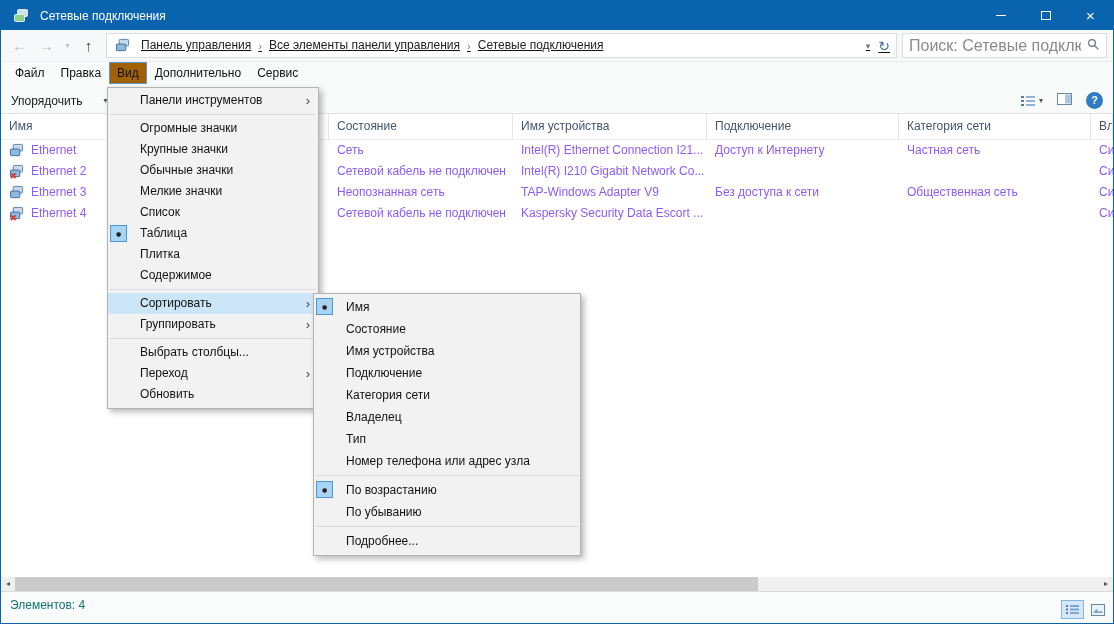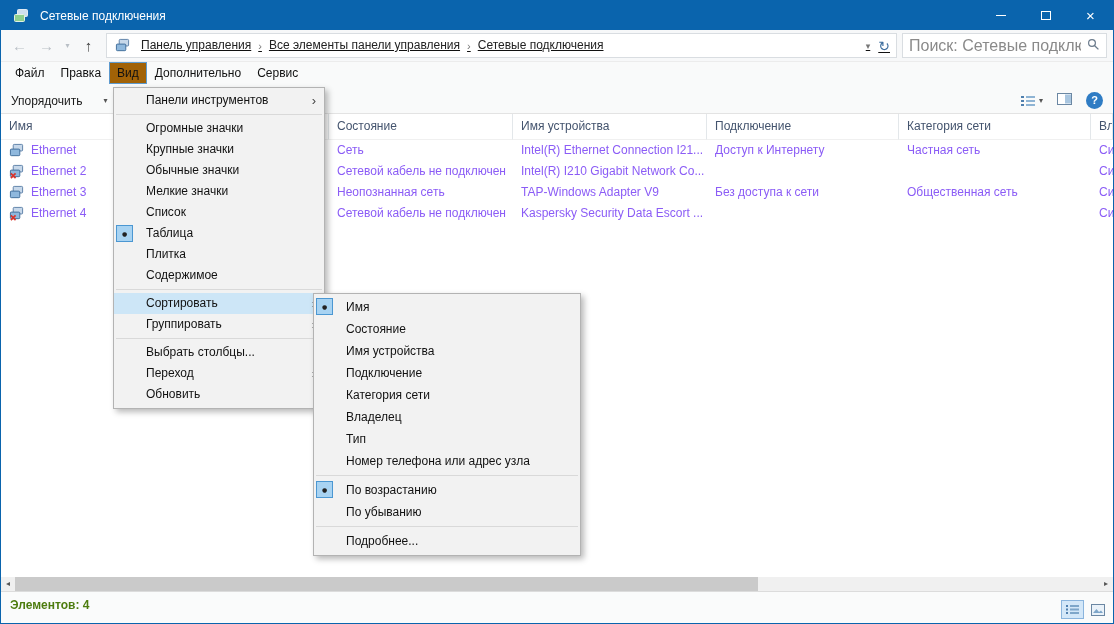--- a/index.html
+++ b/index.html
@@ -51,39 +51,39 @@
   .grid-row { display:grid; grid-template-columns:328px 184px 194px 192px 192px 1fr; }
   .header-row { height:26px; color:#44546e; }
   .header-cell { line-height:25px; padding-left:8px; border-right:1px solid #e3e7ea; border-bottom:1px solid #f0f0f0; white-space:nowrap; overflow:hidden; }
   .row { height:21px; line-height:21px; color:#8b5cf6; }
   .cell { padding-left:8px; white-space:nowrap; overflow:hidden; }
   .name-cell { display:flex; align-items:center; gap:7px; padding-left:8px; overflow:hidden; }
   .conn-icon { flex:0 0 auto; display:flex; }
 
   
   .menu { position:absolute; background:#f2f2f2; border:1px solid #b3b3b3; box-shadow:3px 3px 6px rgba(0,0,0,0.28); padding:2px 0 3px 0; z-index:20; }
-  .menu-view { left:112px; top:86px; width:212px; }
+  .menu-view { left:106px; top:86px; width:212px; }
   .menu-sort { left:312px; top:292px; width:268px; }
   .mi { position:relative; padding-left:32px; white-space:nowrap; color:#121212; }
   .menu-view .mi { height:21px; line-height:21px; }
   .menu-sort .mi { height:22px; line-height:22px; }
   .mi.highlight { background:#cde6f7; }
   .mi-arrow { position:absolute; right:8px; top:0; font-size:13px; color:#444; }
   .check { position:absolute; left:2px; top:2px; width:17px; height:17px; background:#a8d3f2; border:1px solid #4b97d2; text-align:center; line-height:15px; font-size:6px; color:#222; font-family:"DejaVu Sans", sans-serif; }
   .msep { height:1px; background:#d9d9d9; margin:3px 2px; }
 
   
   .hscroll { height:14px; background:#f0f0f0; display:flex; align-items:stretch; flex:0 0 auto; }
   .scroll-arrow { width:14px; text-align:center; font-size:8px; line-height:14px; color:#555; font-family:"DejaVu Sans", sans-serif; }
   .scroll-thumb { width:743px; background:#cacaca; }
   .scroll-track { flex:1; }
 
   
   .statusbar { height:32px; background:#fafbfb; border-top:1px solid #dcdcdc; position:relative; flex:0 0 auto; }
-  .status-count { position:absolute; left:9px; top:6px; color:#4d7c0f;font-weight:bold; }
+  .status-count { position:absolute; left:9px; top:6px; color:#0f766e; }
   .status-toggles { position:absolute; right:4px; bottom:4px; display:flex; gap:2px; }
   .toggle-btn { width:23px; height:19px; display:flex; align-items:center; justify-content:center; border:1px solid transparent; }
   .toggle-btn.active { background:#d3e7f8; border:1px solid #8ab4dd; }
 </style>
 </head>
 <body>
 
 <div class="window">
 
   <div class="titlebar">

